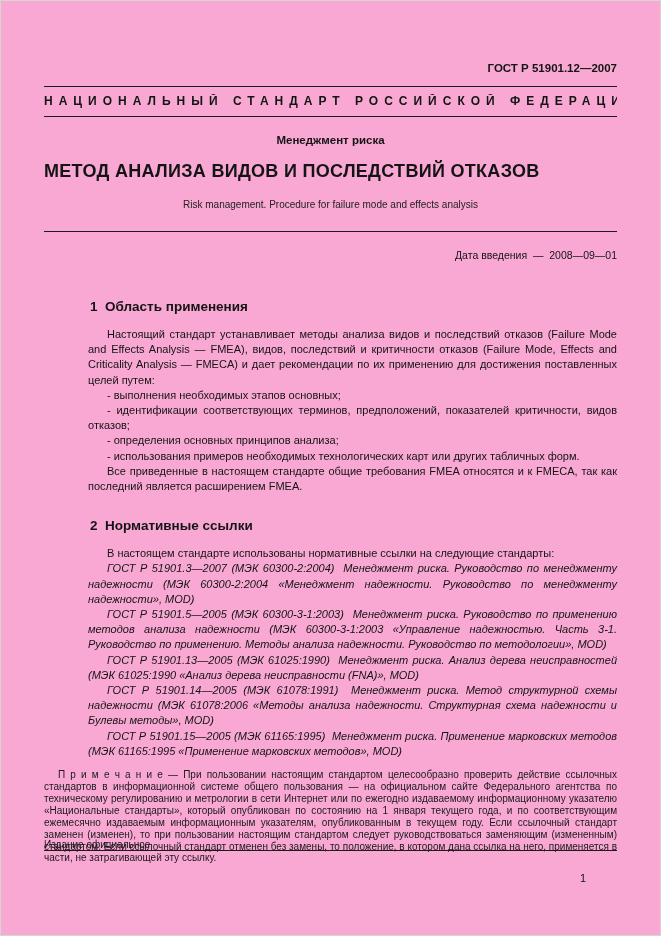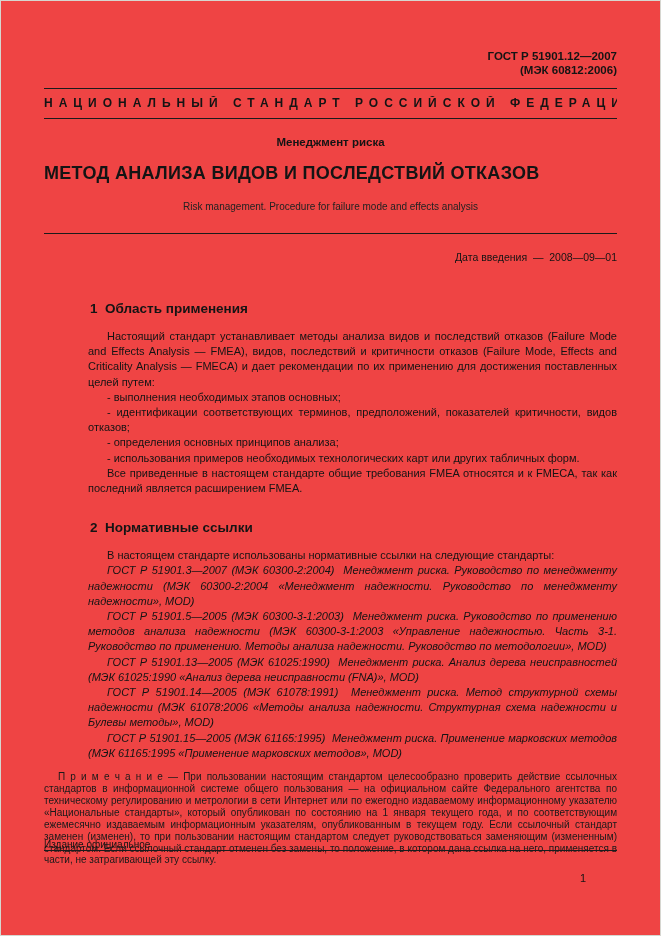--- a/index.html
+++ b/index.html
@@ -5,23 +5,23 @@
   * { margin: 0; padding: 0; box-sizing: border-box; }
   html, body {
     width: 661px; height: 936px;
     background: #ffffff;
     font-family: "Liberation Sans", sans-serif;
     color: #141414;
   }
   .page {
     position: relative;
     width: 661px; height: 936px;
-    background: #ef4444;
+    background: #f9a8d4;
     border: 1px solid #d6d6d0;
-    padding: 48px 43px 0 43px;
+    padding: 60px 43px 0 43px;
     overflow: hidden;
   }
   .doc-ids {
     text-align: right;
     font-weight: bold;
     font-size: 11.5px;
     line-height: 14px;
   }
   .rule {
     border: 0;
@@ -105,21 +105,20 @@
     font-size: 11px;
   }
 </style>
 </head>
 <body>
 
 <div class="page">
 
   <div class="doc-ids">
     <div>ГОСТ Р 51901.12—2007</div>
-    <div>(МЭК 60812:2006)</div>
   </div>
 
   <div class="rule rule-1"></div>
 
   <div class="banner">НАЦИОНАЛЬНЫЙ СТАНДАРТ РОССИЙСКОЙ ФЕДЕРАЦИИ</div>
 
   <div class="rule rule-2"></div>
 
   <div class="subject">Менеджмент риска</div>
   <div class="main-title">МЕТОД АНАЛИЗА ВИДОВ И ПОСЛЕДСТВИЙ ОТКАЗОВ</div>

